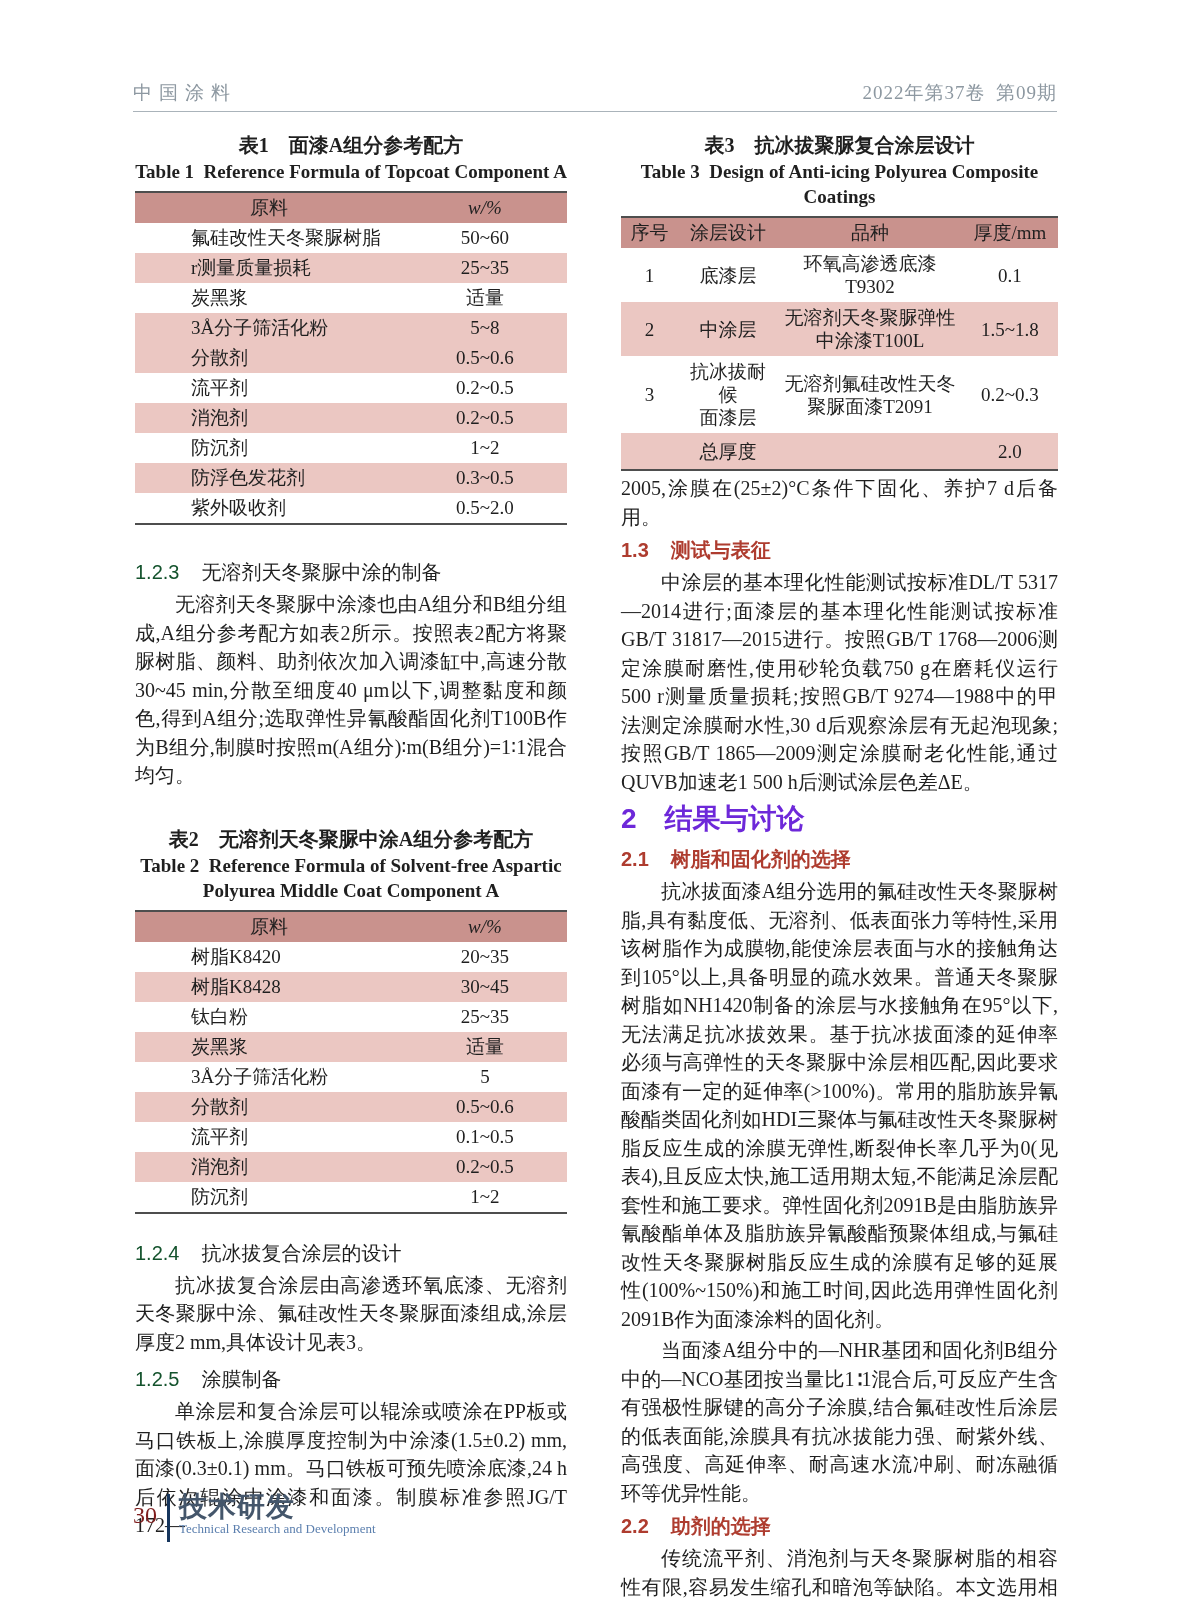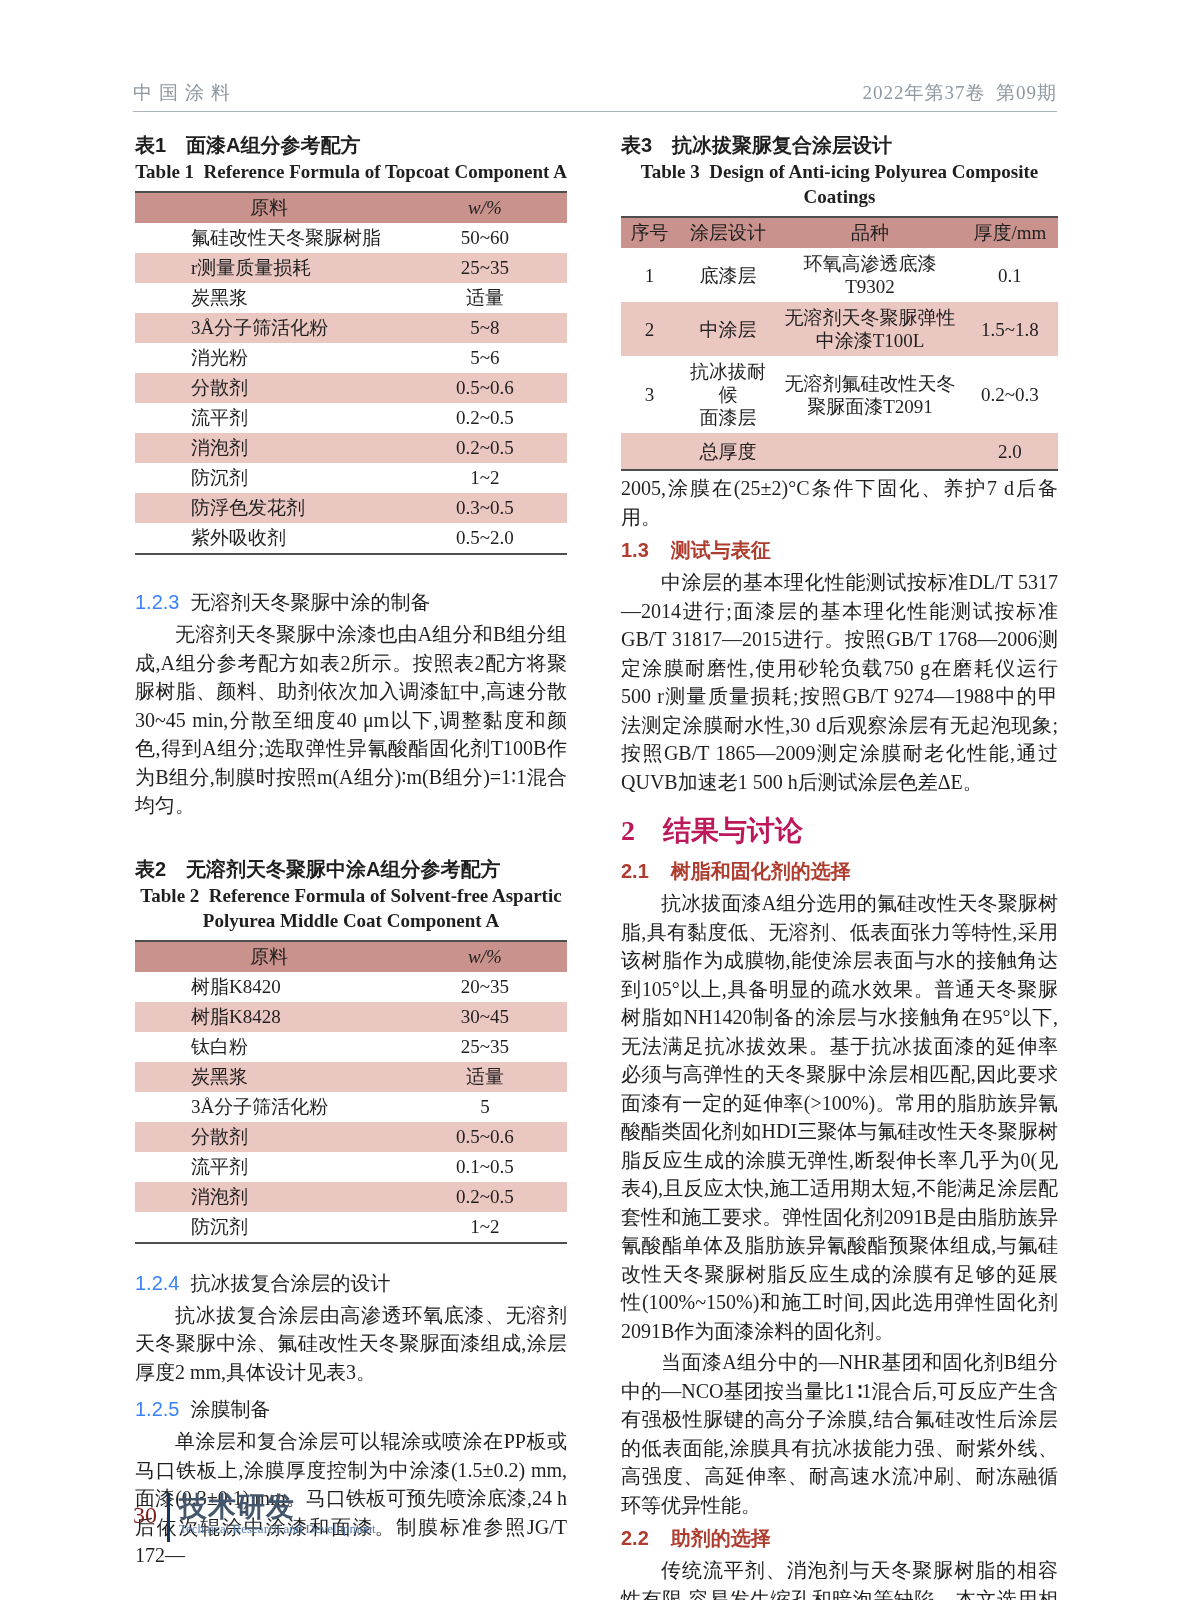--- a/index.html
+++ b/index.html
@@ -18,50 +18,50 @@
   }
   .journal { letter-spacing:7px;font-family:Liberation Mono, monospace; }
   .issue   { letter-spacing:1px; }
 
   
   .col { position:absolute; top:132px; }
   .col-left  { left:135px; width:432px; }
   .col-right { left:621px; width:437px; }
 
   
-  .tcap-cn { text-align:left; font-weight:700; font-size:20px; line-height:27px;
-             font-family:Liberation Sans, sans-serif; }
+  .tcap-cn { text-align:center; font-weight:700; font-size:20px; line-height:27px;
+             font-family:Liberation Serif, serif; }
   .tcap-en { text-align:center; font-weight:700; font-size:19px; line-height:25px; }
 
   
   table.ftable { width:100%; border-collapse:collapse; margin-top:7px;
                  border-top:2px solid #4e4e4e; border-bottom:2px solid #4e4e4e;
                  font-size:19px; }
   .ftable th, .ftable td { height:28px; padding:1px 4px; text-align:center;
                            font-weight:400; line-height:24px; }
   .ftable thead tr { background:#c9928d; }
   .ftable tbody tr.pink { background:#ebc7c2; }
   .t12 th:last-child { font-style:italic; }
   .t12 td:first-child { text-align:left; padding-left:56px; }
   .t12 th:nth-child(1), .t12 td:nth-child(1) { width:62%; }
   .t3 td { white-space:pre-line; line-height:23px; padding:4px 3px; }
   .t3 th:nth-child(1), .t3 td:nth-child(1) { width:13%; }
   .t3 th:nth-child(2), .t3 td:nth-child(2) { width:23%; }
   .t3 th:nth-child(3), .t3 td:nth-child(3) { width:42%; }
   .t3 th:nth-child(4), .t3 td:nth-child(4) { width:22%; }
 
   
-  .h1 { margin-top:16px; font-size:28px; font-weight:700; color:#be185d;
-        font-family:Liberation Serif, serif; line-height:38px; }
+  .h1 { margin-top:4px; font-size:28px; font-weight:700; color:#6d28d9;
+        font-family:Liberation Sans, sans-serif; line-height:38px; }
   .h1 .num { margin-right:28px; }
   .h2 { margin-top:12px; font-size:20px; font-weight:700; color:#ae3c2f;
         font-family:"Liberation Sans",sans-serif; line-height:30px; }
   .h2 .num { margin-right:22px; }
   .h3 { margin-top:32px; font-size:20px; line-height:30px; }
-  .h3 .num { color:#3b82f6; font-family:"Liberation Sans",sans-serif; margin-right:11px; }
+  .h3 .num { color:#14532d; font-family:"Liberation Sans",sans-serif; margin-right:22px; }
 
   
   p.body { margin:3px 0 0 0; font-size:20px; line-height:28.5px; text-align:justify;
            text-justify:inter-ideograph; }
   .indent { text-indent:2em; }
 
   .gap-sm { margin-top:14px; }
   .gap-md { margin-top:28px; }
   .gap-lg { margin-top:36px; }
 
@@ -104,24 +104,20 @@
             <td>25~35</td>
           </tr>
           <tr>
             <td>炭黑浆</td>
             <td>适量</td>
           </tr>
           <tr class="pink">
             <td>3Å分子筛活化粉</td>
             <td>5~8</td>
           </tr>
-          <tr>
-            <td>消光粉</td>
-            <td>5~6</td>
-          </tr>
           <tr class="pink">
             <td>分散剂</td>
             <td>0.5~0.6</td>
           </tr>
           <tr>
             <td>流平剂</td>
             <td>0.2~0.5</td>
           </tr>
           <tr class="pink">
             <td>消泡剂</td>

